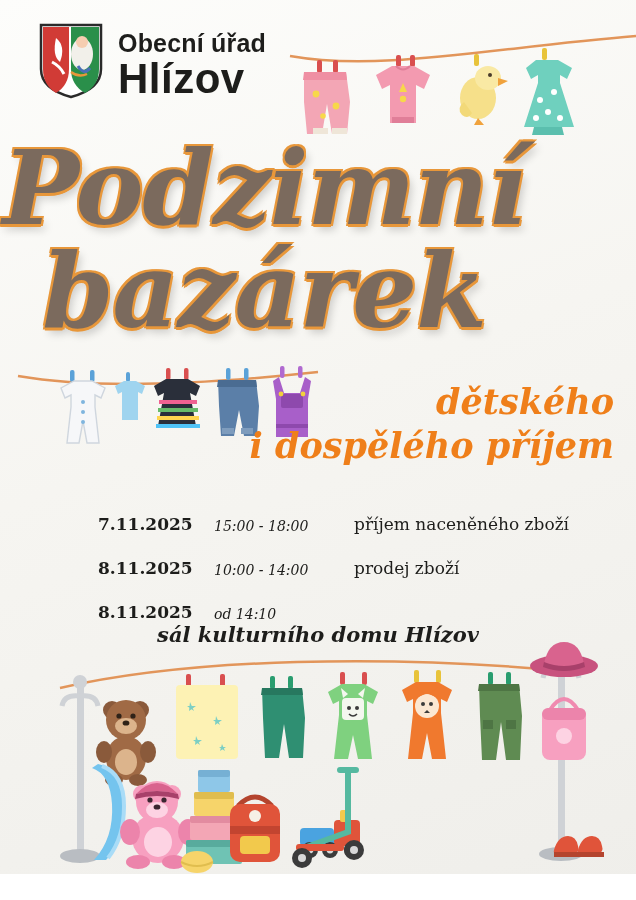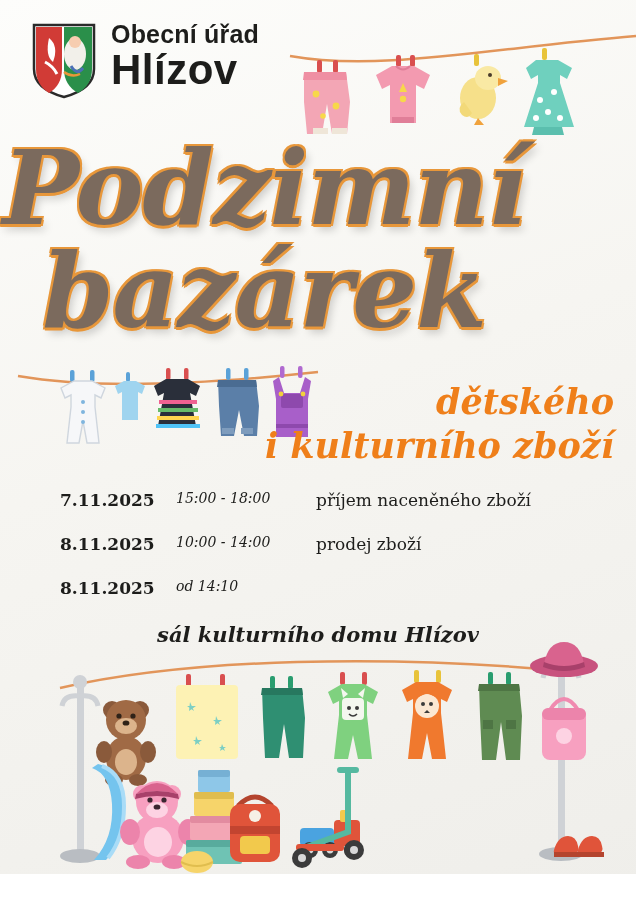--- a/index.html
+++ b/index.html
@@ -15,23 +15,23 @@
     width: 636px;
     height: 900px;
     overflow: hidden;
     background: linear-gradient(160deg, #fdfdfb 0%, #f6f5f1 45%, #efeeea 100%);
   }
 
   
   .header {
     position: absolute;
     top: 22px;
-    left: 31px;
+    left: 38px;
     display: flex;
-    align-items: flex-start;
+    align-items: flex-end;
     gap: 14px;
   }
   .crest {
     width: 66px;
     height: 78px;
     position: relative;
   }
   .org-text {
     line-height: 1;
   }
@@ -96,22 +96,23 @@
 
   
   .schedule {
     position: absolute;
     top: 490px;
     left: 60px;
     width: 520px;
   }
   .srow {
     display: flex;
-    align-items: flex-start;
+    align-items: flex-end;
     height: 44px;
+    margin-left: 38px;
   }
   .sdate {
     width: 116px;
     font-family: "DejaVu Serif", serif;
     font-weight: bold;
     font-size: 17px;
     color: #1d1d1b;
   }
   .stime {
     width: 140px;
@@ -292,21 +293,21 @@
         <rect x="17" y="28" width="22" height="14" rx="2" fill="#8e49ad"></rect>
         <path d="M12 58 h32 v4 h-32 z" fill="#8e49ad"></path>
         <circle cx="17" cy="28" r="2.4" fill="#f2d13c"></circle>
         <circle cx="39" cy="28" r="2.4" fill="#f2d13c"></circle>
       </svg>
     </div>
   </div>
 
   <div class="subtitle-wrap">
     <div class="subtitle">dětského</div>
-    <div class="subtitle">i kulturního zboží</div>
+    <div class="subtitle">i dospělého příjem</div>
   </div>
 
   <div class="schedule">
     <div class="srow">
       <div class="sdate">7.11.2025</div>
       <div class="stime">15:00 - 18:00</div>
       <div class="sdesc">příjem naceněného zboží</div>
     </div>
     <div class="srow">
       <div class="sdate">8.11.2025</div>

